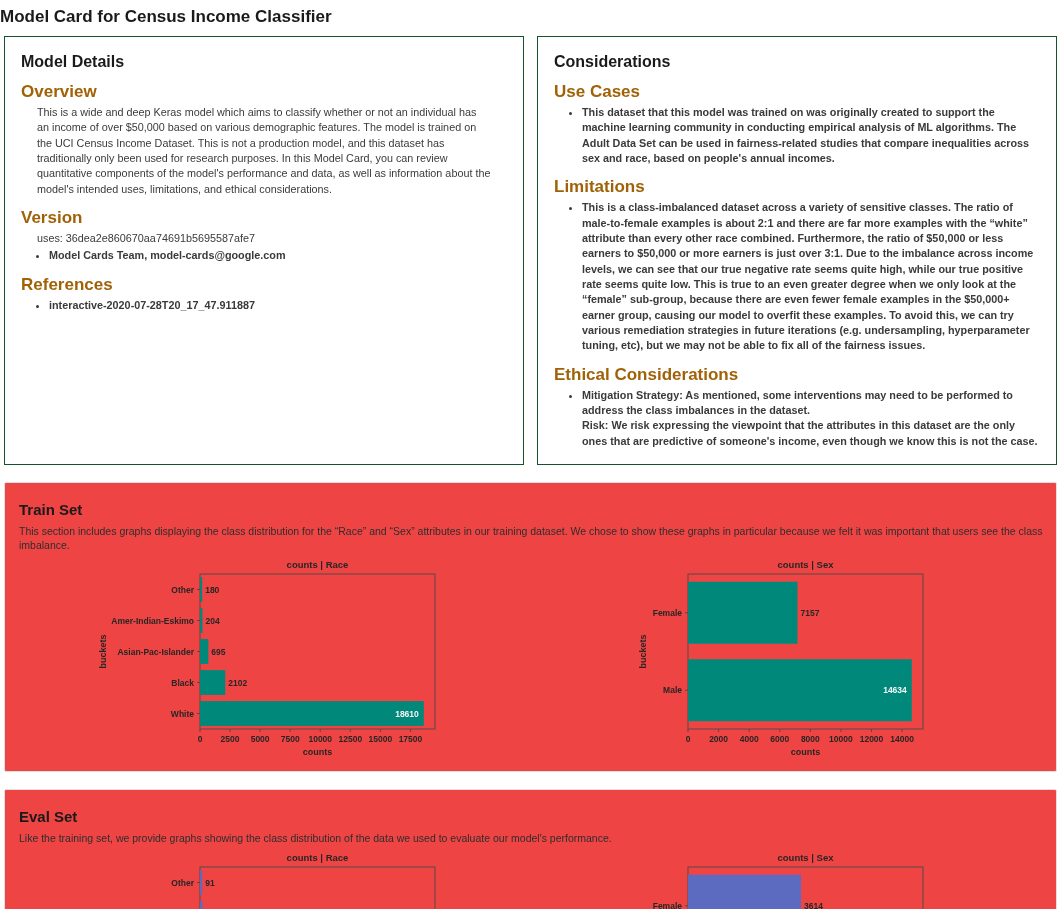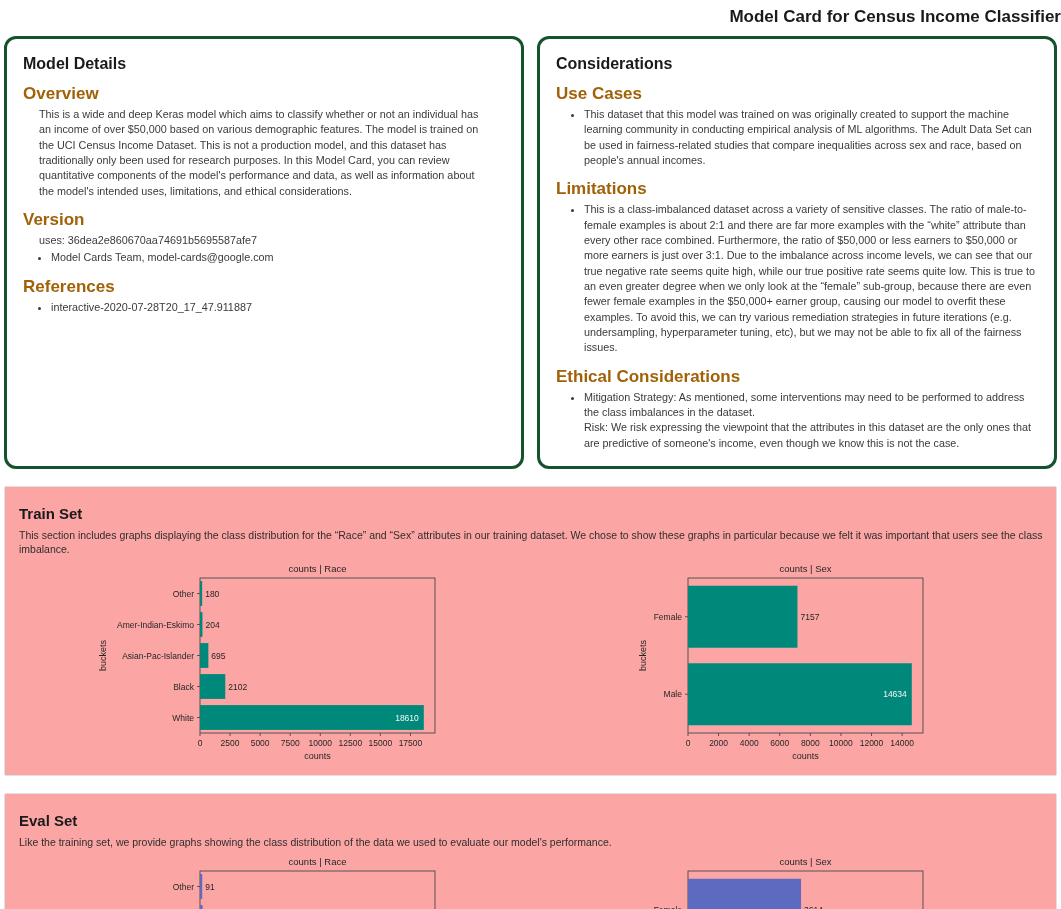--- a/index.html
+++ b/index.html
@@ -3,36 +3,36 @@
 <meta charset="utf-8">
 <style>
   * { box-sizing: border-box; }
   html, body { margin: 0; padding: 0; background: #ffffff; }
   body {
     width: 1061px;
     font-family: "Liberation Sans", sans-serif;
     color: #212121;
   }
   .page-title {
-    text-align: right;
+    text-align: left;
     font-size: 17px;
     font-weight: bold;
     padding: 7px 0 9px 0;
     color: #1a1a1a;
   }
   .cards-row {
     display: flex;
     gap: 13px;
     padding: 0 4px;
     align-items: stretch;
   }
   .card {
     flex: 1 1 0;
-    border: 3px solid #14532d;
-    border-radius: 12px;
+    border: 1px solid #14532d;
+    border-radius: 0;
     background: #fff;
     padding: 8px 16px 14px 16px;
   }
   .card h2 {
     font-size: 16px;
     font-weight: bold;
     margin: 8px 0 4px 0;
     color: #1a1a1a;
   }
   .card h3 {
@@ -46,26 +46,27 @@
     line-height: 1.42;
     margin: 2px 16px;
     color: #3a3a3a;
   }
   .card ul {
     margin: 2px 0 0 0;
     padding-left: 28px;
     font-size: 10.8px;
     line-height: 1.42;
     color: #3a3a3a;
+    font-weight: bold;
   }
   .card li { margin: 1px 0; }
   .panel {
     border: 1px solid #e0e0e0;
     border-radius: 2px;
-    background: #fca5a5;
+    background: #ef4444;
     margin: 17px 4px 0 4px;
     padding: 12px 12px 8px 12px;
   }
   .panel h2 {
     font-size: 15px;
     font-weight: bold;
     margin: 6px 0 6px 2px;
     color: #1a1a1a;
   }
   .panel .desc {
@@ -74,21 +75,21 @@
     margin: 0 0 4px 2px;
     color: #2e2e2e;
   }
   .charts-row { display: flex; }
   .chart-cell {
     flex: 1 1 0;
     display: flex;
     justify-content: center;
     align-items: flex-start;
   }
-  .chart { line-height: 0; }
+  .chart { line-height: 0; font-weight: bold; }
   svg text { font-family: "Liberation Sans", sans-serif; }
 </style>
 </head>
 <body>
 
 <div class="page-title">Model Card for Census Income Classifier</div>
 
 <div class="cards-row">
 
   <section class="card">

